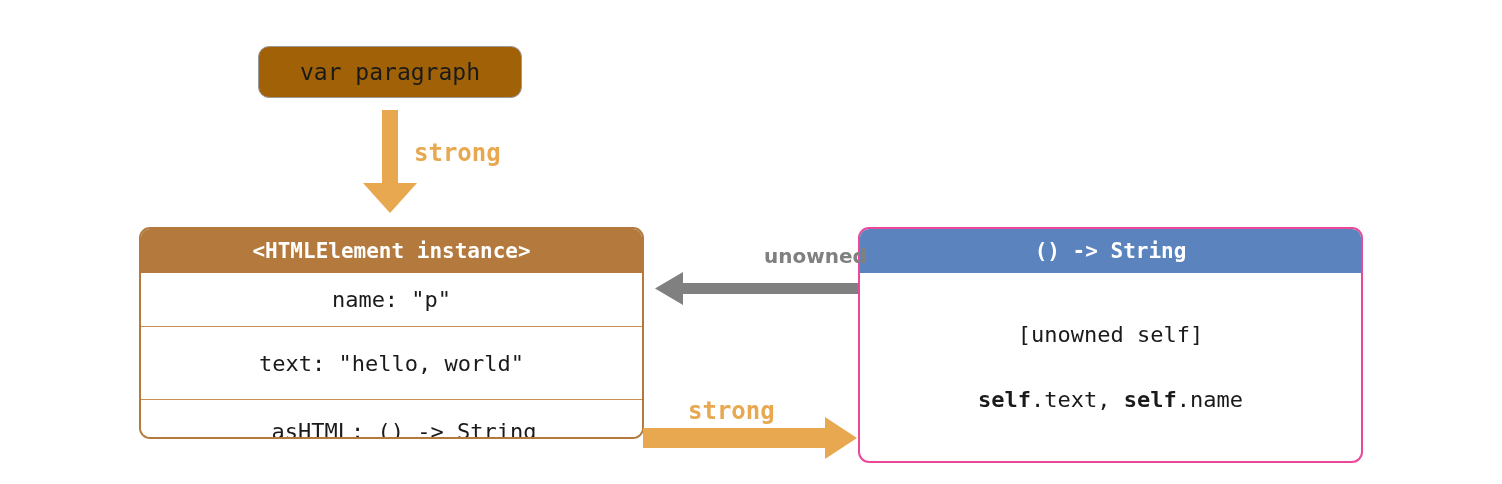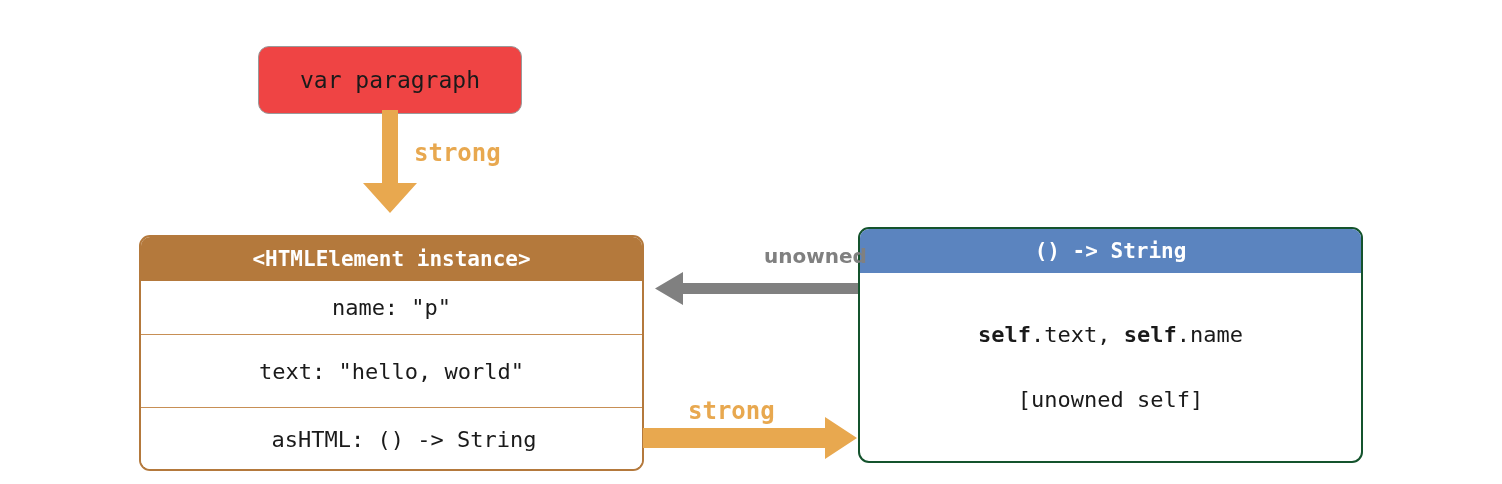--- a/index.html
+++ b/index.html
@@ -20,50 +20,49 @@
     width: 1502px;
     height: 484px;
   }
 
   
   .var-box {
     position: absolute;
     left: 258px;
     top: 46px;
     width: 264px;
-    height: 68px;
+    height: 52px;
     box-sizing: border-box;
-    background: #ef4444;
+    background: #a16207;
     border: 1.5px solid #9a9a9a;
     border-radius: 11px;
     display: flex;
     align-items: center;
     justify-content: center;
   }
   .var-box-label {
     font-family: "DejaVu Sans Mono", monospace;
     font-size: 23px;
     color: #1a1a1a;
     letter-spacing: 0px;
     white-space: nowrap;
   }
 
   
   .obj-box {
     position: absolute;
     left: 139px;
     top: 227px;
     width: 505px;
-    height: 236px;
+    height: 212px;
     box-sizing: border-box;
     border: 2px solid #b4793c;
     border-radius: 11px;
     background: #ffffff;
     overflow: hidden;
-    margin-top: 8px;
   }
   .obj-header {
     height: 44px;
     background: #b4793c;
     color: #ffffff;
     font-family: "DejaVu Sans Mono", monospace;
     font-weight: bold;
     font-size: 21px;
     display: flex;
     align-items: center;
@@ -86,21 +85,21 @@
   .obj-row.r2 { height: 63px; border-top: 1.5px solid #c78f55; padding-left: 25px; }
 
   
   .clo-box {
     position: absolute;
     left: 858px;
     top: 227px;
     width: 505px;
     height: 236px;
     box-sizing: border-box;
-    border: 2px solid #14532d;
+    border: 2px solid #ec4899;
     border-radius: 11px;
     background: #ffffff;
     overflow: hidden;
   }
   .clo-header {
     height: 44px;
     background: #5b84bf;
     color: #ffffff;
     font-family: "DejaVu Sans Mono", monospace;
     font-weight: bold;
@@ -169,22 +168,22 @@
   <div class="obj-box">
     <div class="obj-header">&lt;HTMLElement instance&gt;</div>
     <div class="obj-row r0">name: "p"</div>
     <div class="obj-row r1">text: "hello, world"</div>
     <div class="obj-row r2">asHTML: () -&gt; String</div>
   </div>
 
   <div class="clo-box">
     <div class="clo-header">() -&gt; String</div>
     <div class="clo-body">
+      <div class="clo-line">[unowned self]</div>
       <div class="clo-line"><b>self</b><span>.text, </span><b>self</b><span>.name</span></div>
-      <div class="clo-line">[unowned self]</div>
     </div>
   </div>
 
   <svg class="arrows" width="1502" height="484" viewBox="0 0 1502 484">
 
     <polygon fill="#e8a84f" points="382,110 398,110 398,183 417,183 390,213 363,183 382,183"></polygon>
 
     <polygon fill="#808080" points="858,283 858,294 683,294 683,305 655,288.5 683,272 683,283"></polygon>
 
     <polygon fill="#e8a84f" points="643,428 825,428 825,417 857,438 825,459 825,448 643,448"></polygon>

